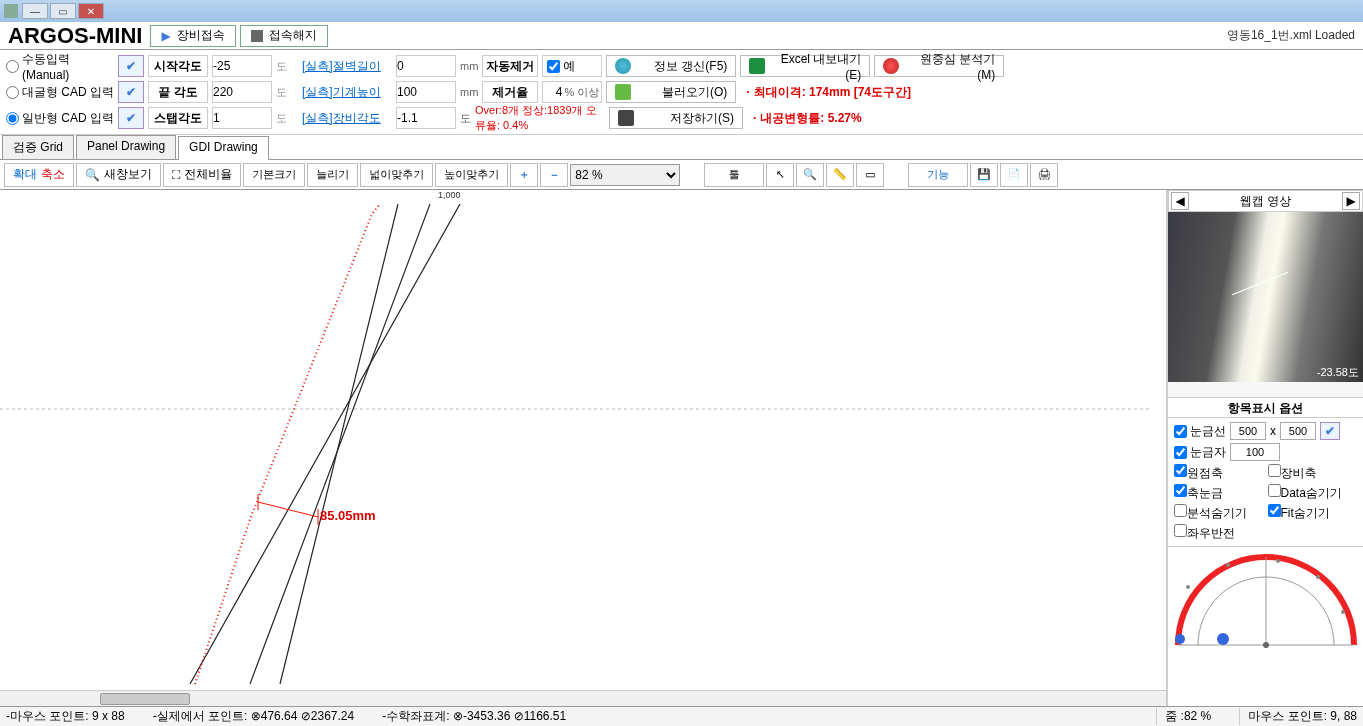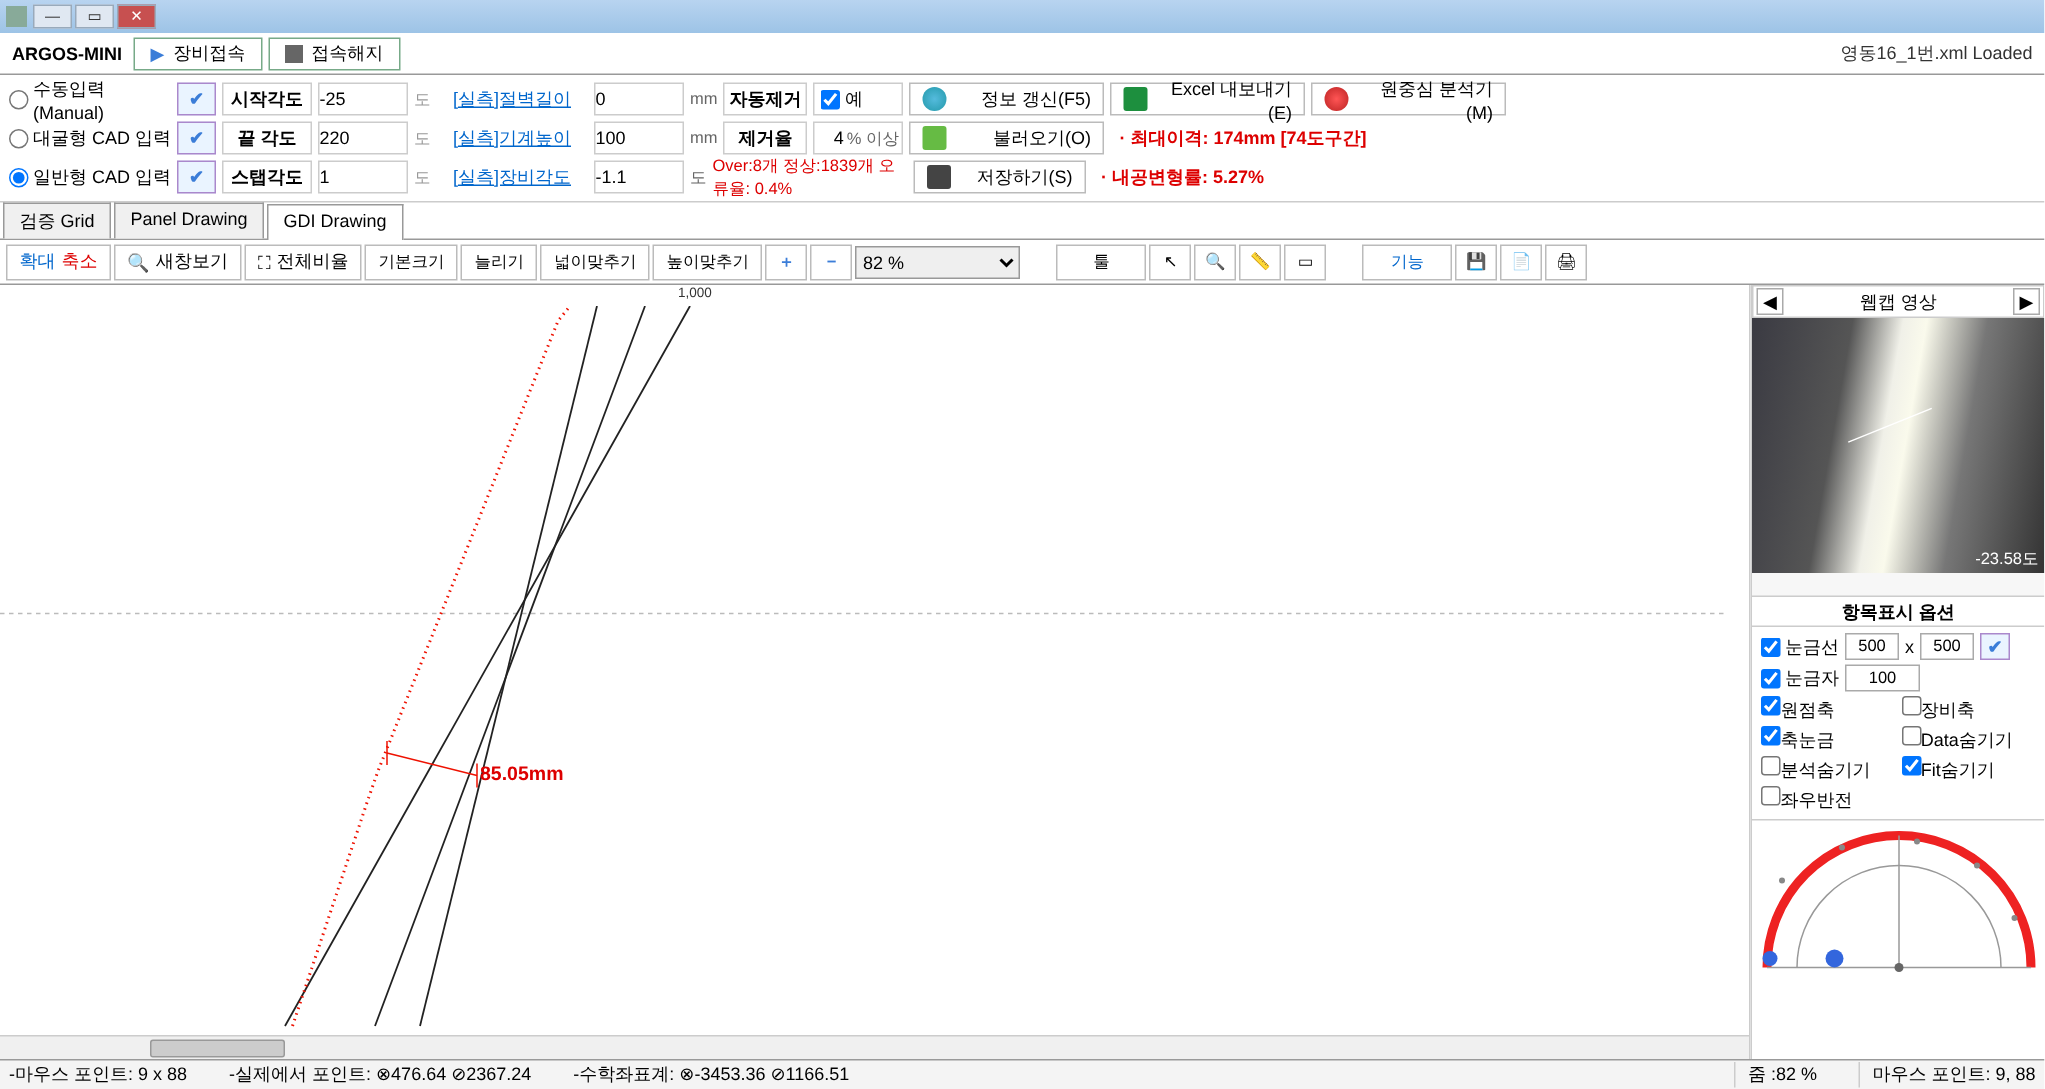--- a/index.html
+++ b/index.html
@@ -8,21 +8,21 @@
 
 .titlebar { height: 22px; background: linear-gradient(#b8d4f0, #9dc3e6); display: flex; align-items: center; padding: 0 4px; color: #333; }
 .titlebar .icon { width: 14px; height: 14px; background: #8a9; margin-right: 4px; }
 .titlebar .title { flex: 1; font-size: 11px; }
 .winbtns { display: flex; gap: 2px; }
 .winbtn { width: 26px; height: 16px; background: #e0e8f2; border: 1px solid #9ab; display: flex; align-items: center; justify-content: center; font-size: 10px; cursor: pointer; }
 .winbtn.close { background: #c75050; color: #fff; }
 
 
 .header { height: 28px; border-bottom: 1px solid #999; display: flex; align-items: center; padding: 0 8px; background: #fff; }
-.logo { font-size: 12px; font-weight: bold; margin-right: 8px; }
+.logo { font-size: 22px; font-weight: bold; margin-right: 8px; }
 .hdrbtn { height: 22px; border: 1px solid #7a8; background: #fff; padding: 0 10px; display: flex; align-items: center; gap: 6px; margin-right: 4px; cursor: pointer; }
 .hdrbtn .rect { width: 12px; height: 12px; background: #666; }
 .loadstatus { margin-left: auto; color: #333; }
 
 
 .params { border-bottom: 1px solid #ccc; padding: 4px 6px; display: flex; flex-direction: column; gap: 2px; }
 .prow { display: flex; align-items: center; gap: 4px; height: 24px; }
 .radio { display: flex; align-items: center; gap: 3px; width: 108px; }
 .check-ic { width: 26px; height: 22px; background: #eaf4ff; border: 1px solid #a8c; display: flex; align-items: center; justify-content: center; color: #3b7dd8; font-weight: bold; }
 .plabel { width: 60px; text-align: center; font-weight: bold; background: #fff; border: 1px solid #ccc; height: 22px; line-height: 20px; }
@@ -167,21 +167,21 @@
         <span>일반형 CAD 입력</span>
       </label>
     <div class="check-ic">✔</div>
     <div class="plabel">스탭각도</div>
     <div class="pval">1</div>
     <div class="punit">도</div>
     <a class="link">[실측]장비각도</a>
     <div class="pval">-1.1</div>
     <div class="mm">도</div>
     <div class="red-small" style="width:130px">Over:8개 정상:1839개 오류율: 0.4%</div>
-    <div class="ctrlbtn" style="width:115px">
+    <div class="ctrlbtn" style="width:134px">
         <div class="iconbox" style="background:#444"></div>
         <span style="flex:1;text-align:right">저장하기(S)</span>
       </div>
     <div class="red-note" style="margin-left:6px">· 내공변형률: 5.27%</div>
   </div>
 </div>
 
 <div class="tabs">
   <div class="tab">검증 Grid</div>
   <div class="tab">Panel Drawing</div>
@@ -216,21 +216,21 @@
   <div class="tbtn small">▭</div>
   <div class="bigsep"></div>
   <div class="tbtn" style="width:60px;justify-content:center;color:#0066cc">기능</div>
   <div class="tbtn small">💾</div>
   <div class="tbtn small">📄</div>
   <div class="tbtn small">🖨</div>
 </div>
 
 <div class="main">
   <div class="canvas">
-    <div class="tlabel" style="left:452px;top:0">1,000</div>
+    <div class="tlabel" style="left:438px;top:0">1,000</div>
     <svg width="100%" height="100%" style="position:absolute;top:14px;left:0">
 
       <line x1="0" y1="205" x2="1150" y2="205" stroke="#bbb" stroke-dasharray="3,3"></line>
 
       <line x1="190" y1="480" x2="460" y2="0" stroke="#222" stroke-width="1.2"></line>
       <line x1="250" y1="480" x2="430" y2="0" stroke="#222" stroke-width="1.2"></line>
       <line x1="280" y1="480" x2="398" y2="0" stroke="#222" stroke-width="1.2"></line>
 
       <polyline points="195,480 205,450 215,420 225,390 235,360 245,330 252,310 260,290 268,270 276,250 284,230 292,210 300,190 308,170 316,150 324,130 332,110 340,90 348,70 356,50 364,30 372,10 380,0" stroke="#e10" stroke-width="2" fill="none" stroke-dasharray="1,3"></polyline>
 

